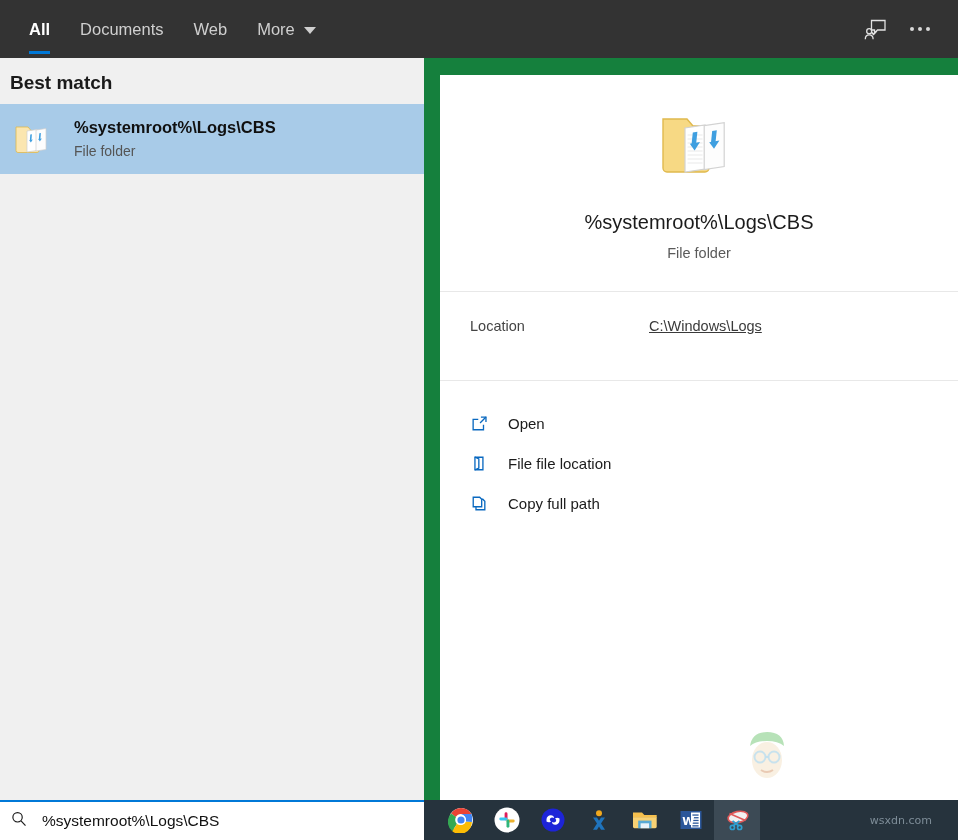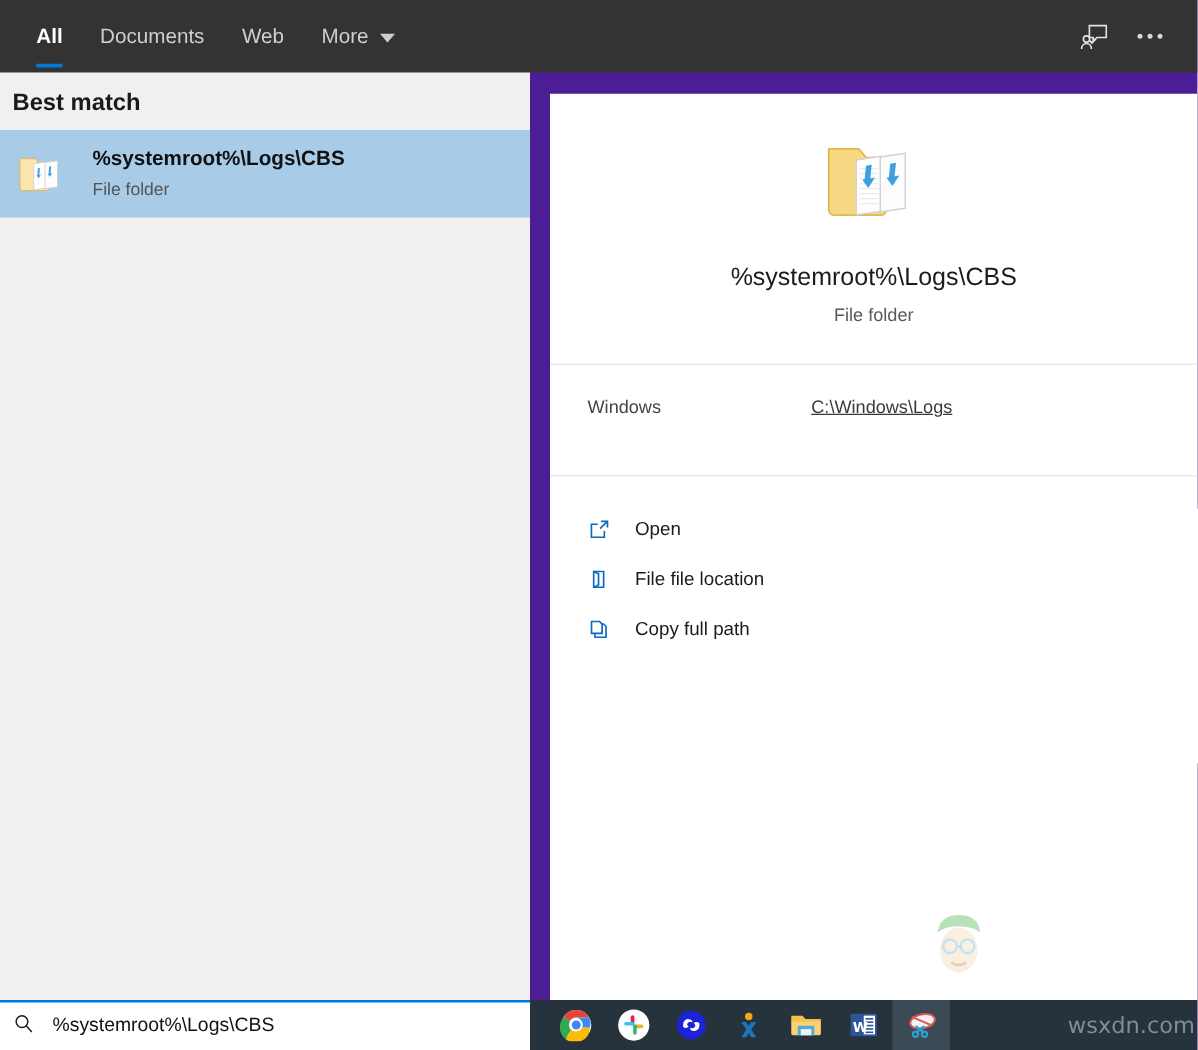--- a/index.html
+++ b/index.html
@@ -9,21 +9,21 @@
     height: 840px;
     overflow: hidden;
     font-family: "Liberation Sans", sans-serif;
     background: #ffffff;
   }
 
   #root {
     position: relative;
     width: 958px;
     height: 840px;
-    background: #4c1d95;
+    background: #15803d;
   }
 
   
   .topbar {
     position: absolute;
     left: 0; top: 0;
     width: 958px; height: 58px;
     background: #333333;
     display: flex;
     align-items: center;
@@ -239,22 +239,22 @@
     height: 40px;
     padding-left: 14px;
   }
   .tb-item {
     width: 46px; height: 40px;
     display: flex; align-items: center; justify-content: center;
   }
   .tb-item.active { background: #3c4a55; }
   .tb-watermark {
     margin-left: auto;
-    padding-right: 2px;
-    font-size: 18px;
+    padding-right: 26px;
+    font-size: 11px;
     color: #7e8d98;
     font-family: "DejaVu Sans", sans-serif;
   }
 </style>
 </head>
 <body>
 
 <div id="root">
 
   <div class="topbar">
@@ -341,21 +341,21 @@
         </svg>
       </div>
       <div class="hero-title">%systemroot%\Logs\CBS</div>
       <div class="hero-sub">File folder</div>
     </div>
 
     <div class="divider"></div>
 
     <div class="meta-block">
       <div class="meta-row">
-        <div class="meta-label">Windows</div>
+        <div class="meta-label">Location</div>
         <div class="meta-value link">C:\Windows\Logs</div>
       </div>
     </div>
 
     <div class="divider"></div>
 
     <div class="actions">
 
       <div class="action-row">
         <span class="action-icon">

